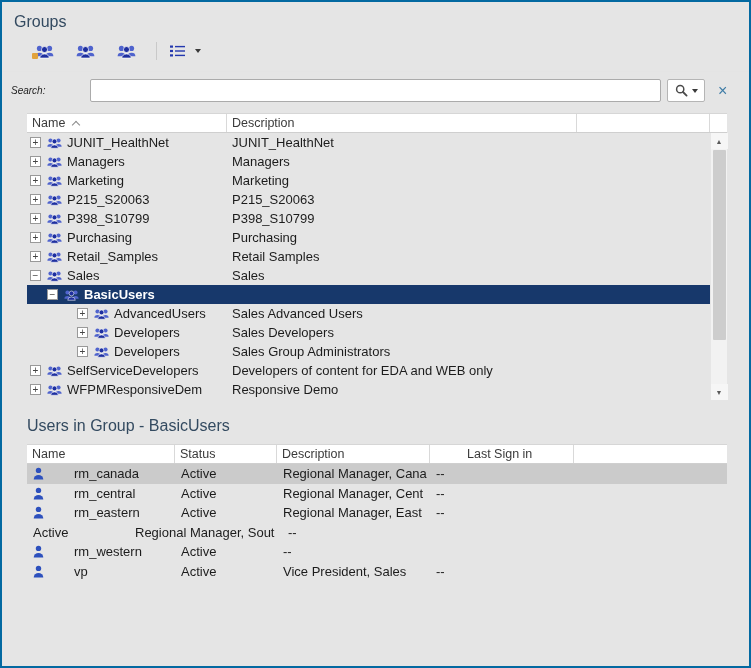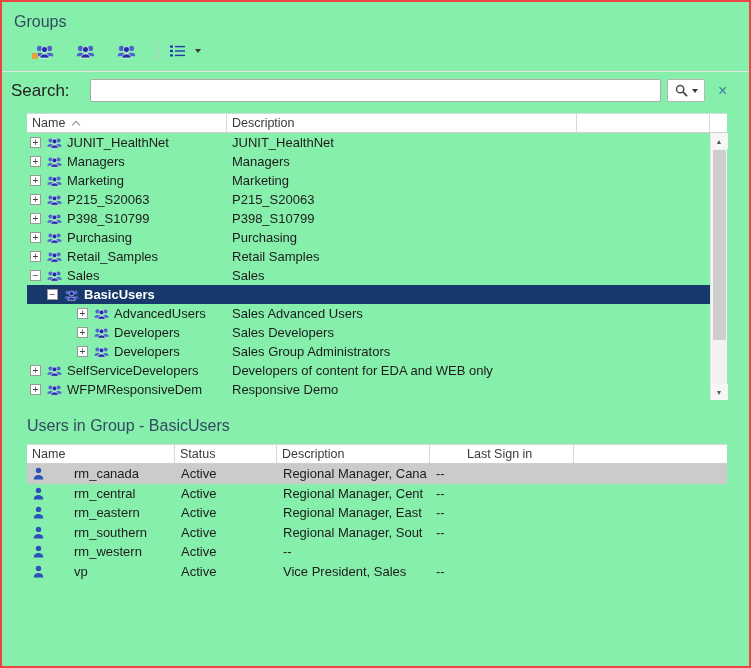--- a/index.html
+++ b/index.html
@@ -1,42 +1,42 @@
 <!DOCTYPE html>
 <html style="--c-title: #334a60; --c-selection_bg: #17386b; --c-selection_text: #ffffff; --c-selected_user_row_bg: #cbcbcb; --c-icon_blue: #2438ae; --c-close_button: #3e7ca6;"><head>
 <meta charset="utf-8">
 <style>
   * { box-sizing: border-box; margin: 0; padding: 0; }
   html,body { background: #ffffff; }
   body { font-family: "Liberation Sans", "DejaVu Sans", sans-serif; }
 
   .window {
     width: 751px; height: 668px;
-    border: 2px solid #ef4444;
-    background: #86efac;
+    border: 2px solid #0369a1;
+    background: #e5e5e5;
     overflow: hidden;
     position: relative;
   }
 
   .title { font-size: 16px; color: var(--c-title, #334a60); padding: 11px 0 0 12px; }
 
   
   .toolbar { display: flex; align-items: center; height: 30px; margin: 5px 0 0 30px; }
   .tb-btn { background: none; border: none; padding: 2px 3px; margin-right: 11px;
             display: flex; align-items: center; cursor: pointer; position: relative; }
   .tb-btn .gold-dot { position: absolute; left: 0; bottom: 2px; width: 6px; height: 6px;
                       background: #e2a33c; border-radius: 1px; }
   .tb-sep { width: 1px; height: 18px; background: #c9c9c9; margin: 0 10px 0 1px; }
   .caret-down { width: 0; height: 0; border-left: 3.5px solid transparent;
                 border-right: 3.5px solid transparent; border-top: 4px solid #3a3a3a; margin-left: 4px; }
 
   
   .search-row { display: flex; align-items: center; border-top: 1px solid #e4e4e4;
                 margin-top: 5px; padding: 7px 10px 8px 9px; }
-  .search-label { font-size: 17px; color: #222; width: 79px; flex: none; }
+  .search-label { font-size: 10px; color: #222; width: 79px; flex: none; font-style: italic; }
   .search-input { width: 571px; height: 23px; border: 1px solid #ababab; border-radius: 2px;
                   padding: 0 6px; font: 12.5px "Liberation Sans", sans-serif; color: #222; outline: none; }
   .search-btn { margin-left: 6px; width: 38px; height: 23px; background: #fff; border: 1px solid #b5b5b5;
                 border-radius: 2px; display: flex; align-items: center; justify-content: center;
                 gap: 2px; cursor: pointer; }
   .close-btn { margin-left: 9px; background: none; border: none; color: var(--c-close_button, #3e7ca6);
                font-size: 16px; line-height: 1; cursor: pointer; padding: 0 4px; }
 
   
   .tree-wrap { margin: 3px 22px 0 25px; }
@@ -547,31 +547,20 @@
                 </g>
               </svg>
             </span>
             <span>rm_eastern</span>
           </div>
           <div class="u-status">Active</div>
           <div class="u-desc">Regional Manager, East</div>
           <div class="u-last">--</div>
         </div>
         <div class="user-row">
-          <div class="u-name">
-            <span class="row-icon">
-              <svg width="11" height="13" viewBox="0 0 11 13" aria-hidden="true">
-                <g fill="#2d50bd">
-                  <circle cx="5.5" cy="3.4" r="2.7"></circle>
-                  <path d="M0.7 12.6 a4.8 4.6 0 0 1 9.6 0 z"></path>
-                </g>
-              </svg>
-            </span>
-            <span>rm_southern</span>
-          </div>
           <div class="u-status">Active</div>
           <div class="u-desc">Regional Manager, Sout</div>
           <div class="u-last">--</div>
         </div>
         <div class="user-row">
           <div class="u-name">
             <span class="row-icon">
               <svg width="11" height="13" viewBox="0 0 11 13" aria-hidden="true">
                 <g fill="#2d50bd">
                   <circle cx="5.5" cy="3.4" r="2.7"></circle>

